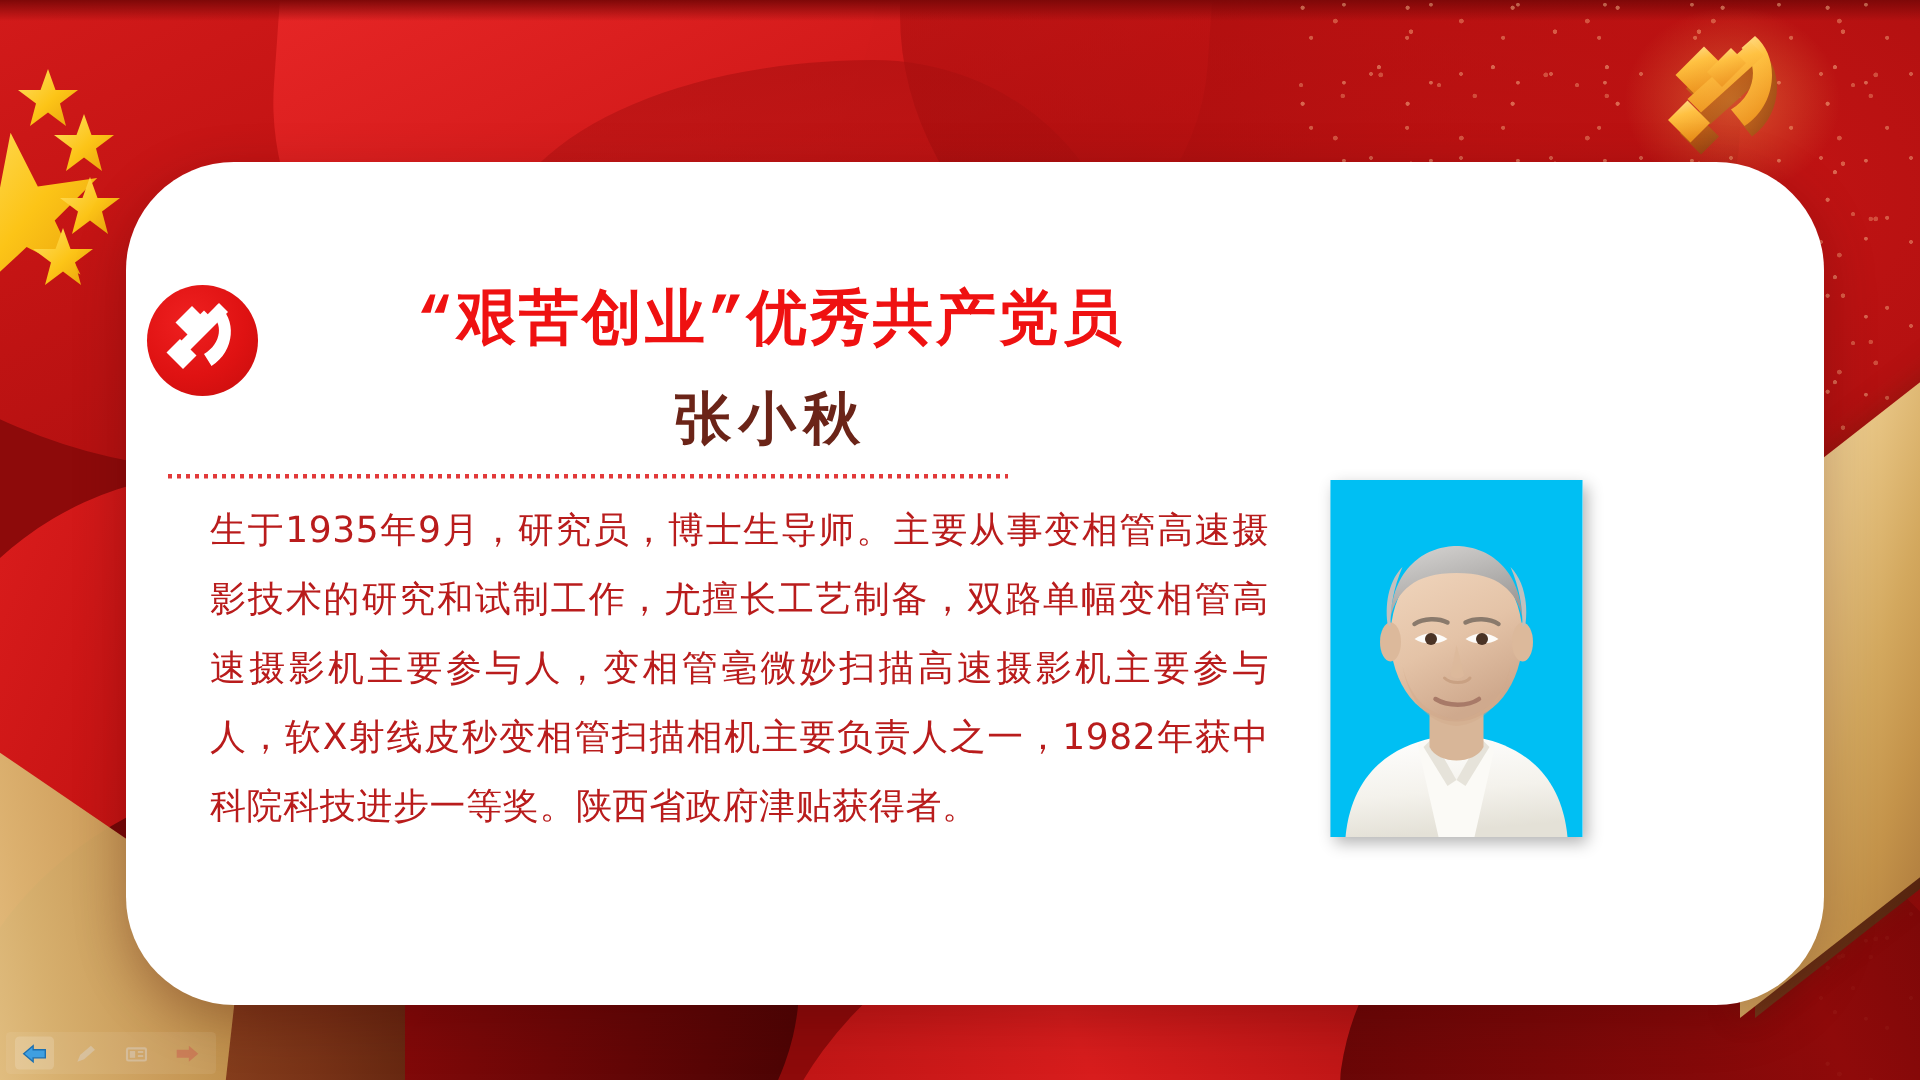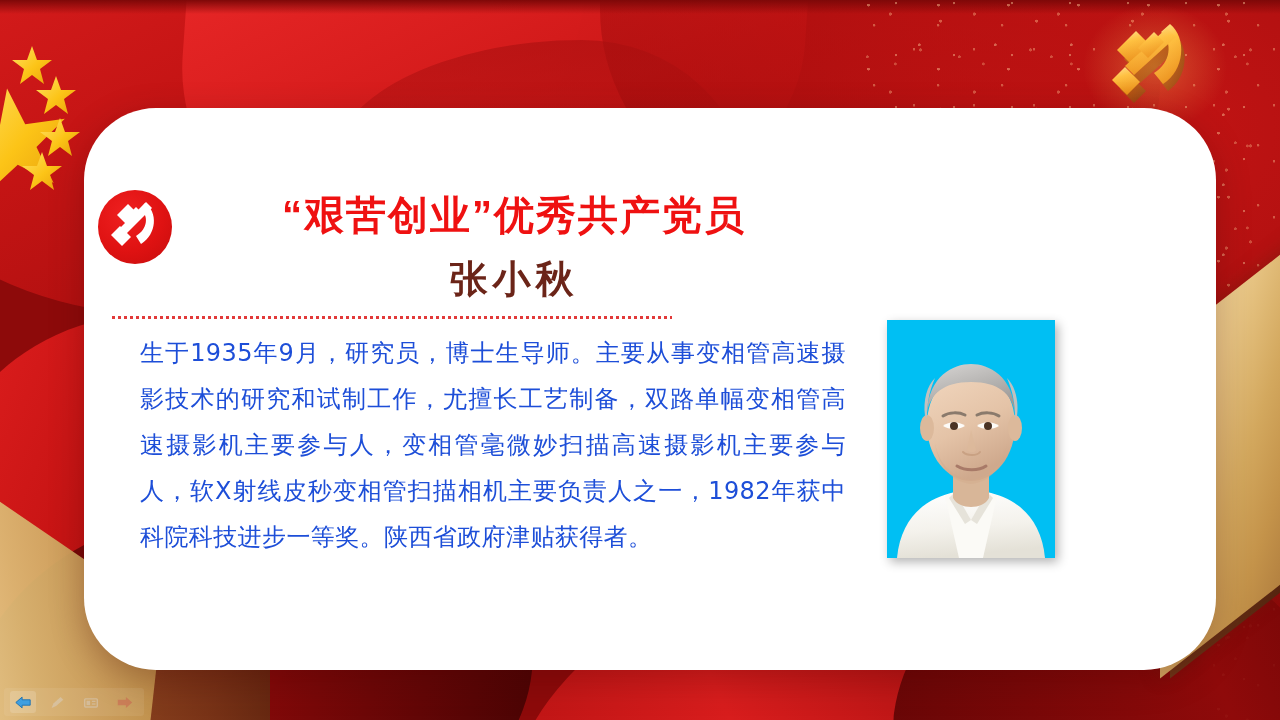--- a/index.html
+++ b/index.html
@@ -140,38 +140,38 @@
   }
 
   
   .badge {
     position:absolute; left:14px; top:82px;
     width:74px; height:74px; border-radius:50%;
     background:radial-gradient(circle at 38% 32%, #ef2020 0%, #df1212 55%, #c50d0d 100%);
   }
   .title-wrap { position:absolute; left:110px; top:84px; width:640px; text-align:center; }
   .title-main {
-    font-family:Liberation Sans, sans-serif;
+    font-family:Liberation Mono, monospace;
     font-size:40px; font-weight:bold; color:#ef1111;
     letter-spacing:2px; line-height:1.18; white-space:nowrap;
   }
   .title-name {
     font-family:"DejaVu Serif","Liberation Serif",serif;
     font-size:38px; font-weight:bold; color:#6b2418;
     letter-spacing:5px; line-height:1.3; margin-top:15px;
   }
   .divider {
     position:absolute; left:28px; top:208px; width:560px; height:3px;
     background-image:linear-gradient(90deg,#e23a3a 0 3px, transparent 3px 6px);
     background-size:6px 3px;
   }
   .body-text {
     position:absolute; left:56px; top:222px; width:706px;
     font-family:"DejaVu Sans","Liberation Sans",sans-serif;
-    font-size:24px; color:#1d4ed8; line-height:46px;
+    font-size:24px; color:#b91c1c; line-height:46px;
     letter-spacing:.4px; text-align:justify;
   }
 
   
   .photo {
     position:absolute; left:803px; top:212px;
     width:168px; height:238px;
     background:linear-gradient(180deg,#00c2f5 0%, #00b9ef 100%);
     box-shadow:3px 4px 10px rgba(0,0,0,.30);
     overflow:hidden;

